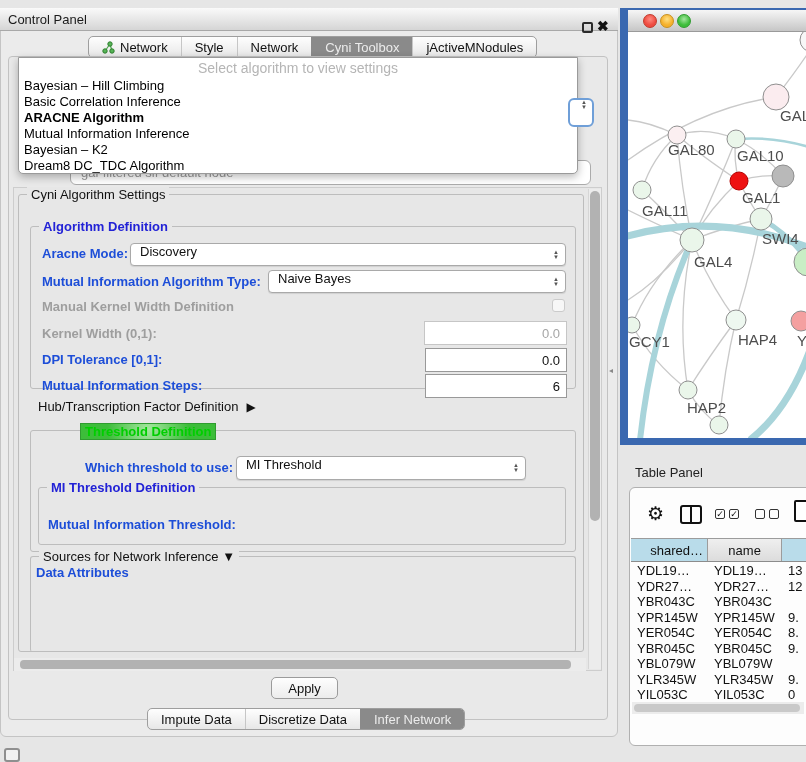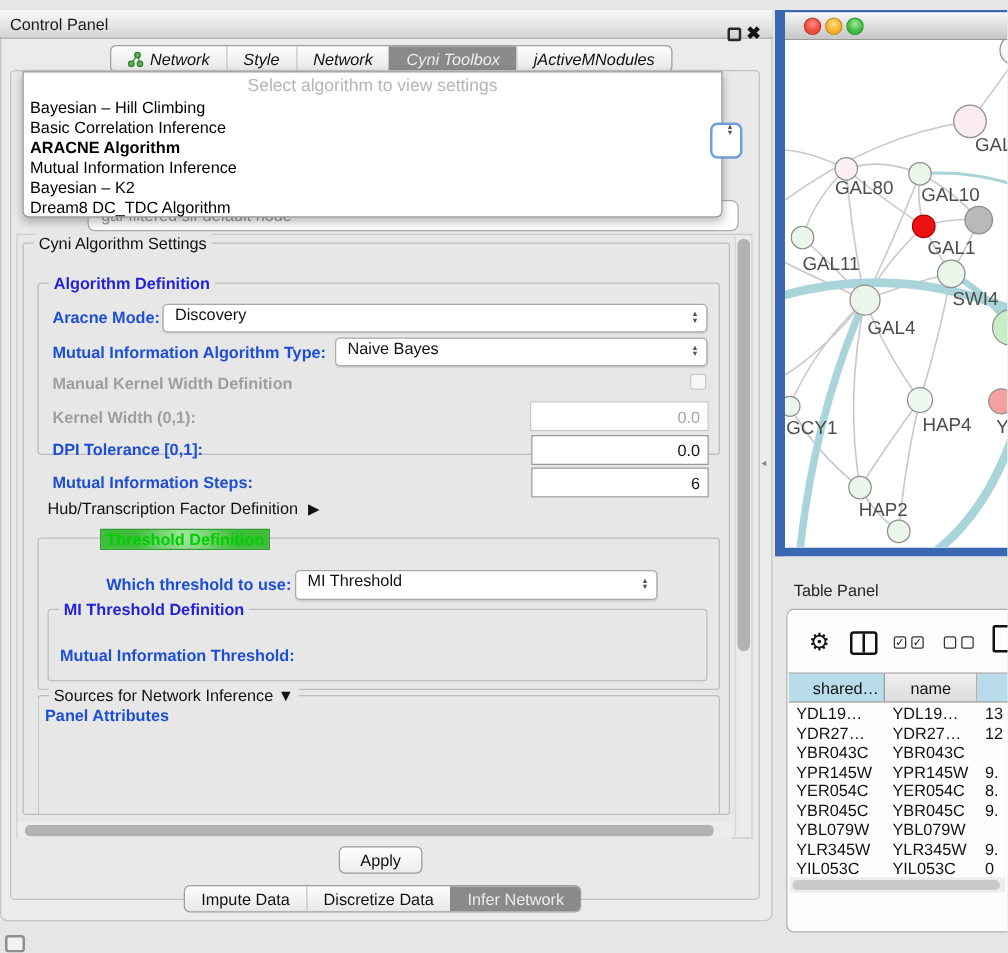--- a/index.html
+++ b/index.html
@@ -11,21 +11,21 @@
   .window-bg { position:absolute; left:0; top:8px; width:618px; height:729px; background:#ebebeb;
     border:1px solid #c4c4c4; border-radius:0 0 6px 6px; }
   .cw-titlebar { position:absolute; left:0; top:8px; width:618px; height:23px;
     background:linear-gradient(#fafafa,#d5d5d5); border-bottom:1px solid #a8a8a8; }
   .cw-title { position:absolute; left:8px; top:4px; font-size:13px; color:#1a1a1a; }
   .float-btn { position:absolute; left:582px; top:14px; width:11px; height:11px; border:2px solid #2a2a2a; border-radius:2px; background:transparent; }
   .close-btn { position:absolute; left:597px; top:10px; font-size:14px; font-weight:bold; color:#111; }
 
   .tabgroup { position:absolute; display:flex; height:22px; background:linear-gradient(#fefefe,#e7e7e7);
     border:1px solid #9e9e9e; border-radius:5px; overflow:hidden; }
-  .tabgroup.top { left:88px; top:36px;font-style:italic; }
+  .tabgroup.top { left:88px; top:36px; }
   .tabgroup.bottom { left:147px; top:708px; }
   .tab { padding:0 13px; display:flex; align-items:center; gap:5px; font-size:13px; color:#111;
     border-left:1px solid #c6c6c6; white-space:nowrap; }
   .tab:first-child { border-left:none; }
   .tab.active { background:#8a8a8a; color:#ececec; border-left-color:#8a8a8a; }
 
   .main-panel { position:absolute; left:8px; top:56px; width:600px; height:664px;
     border:1px solid #c2c2c2; border-radius:4px; background:#e9e9e9; }
 
   
@@ -195,21 +195,21 @@
         <i>▼</i>
       </span>
   </div>
 
   <div class="scrollpane"></div>
 
   <div class="groupbox" style="left:18px; top:194px; width:566px; height:458px;">
     <span class="gb-title">Cyni Algorithm Settings</span>
   </div>
 
-  <div class="groupbox" style="left:30px; top:226px; width:546px; height:138px;">
+  <div class="groupbox" style="left:30px; top:226px; width:546px; height:163px;">
     <span class="gb-title t-blue">Algorithm Definition</span>
   </div>
   <span class="lbl" style="left:42px; top:246px;">Aracne Mode:</span>
   <div class="combo" style="left:130px; top:243px; width:436px; height:23px;">
     <span>Discovery</span>
     <span class="spinner">
         <i>▲</i>
         <i>▼</i>
       </span>
   </div>
@@ -246,21 +246,21 @@
       </span>
   </div>
   <div class="groupbox" style="left:38px; top:487px; width:528px; height:58px;">
     <span class="gb-title t-blue">MI Threshold Definition</span>
   </div>
   <span class="lbl" style="left:48px; top:517px;">Mutual Information Threshold:</span>
 
   <div class="groupbox" style="left:30px; top:556px; width:546px; height:96px; border-bottom:none;">
     <span class="gb-title"><span>Sources for Network Inference</span> <span>▼</span></span>
   </div>
-  <span class="lbl" style="left:36px; top:565px;">Panel Attributes</span>
+  <span class="lbl" style="left:36px; top:565px;">Data Attributes</span>
 
   <div class="vscroll">
       <div class="thumb"></div>
     </div>
   <div class="hscroll">
       <div class="thumb"></div>
     </div>
 
   <div class="apply-btn">Apply</div>
 

